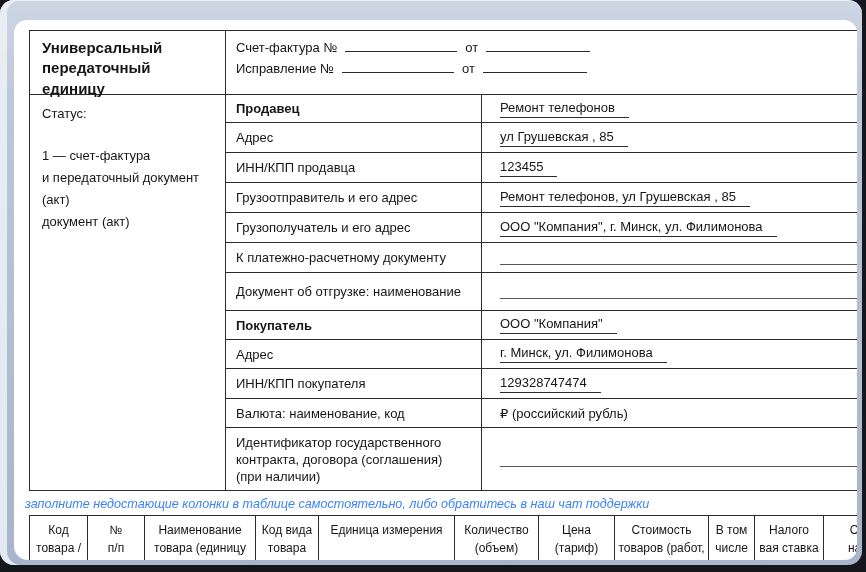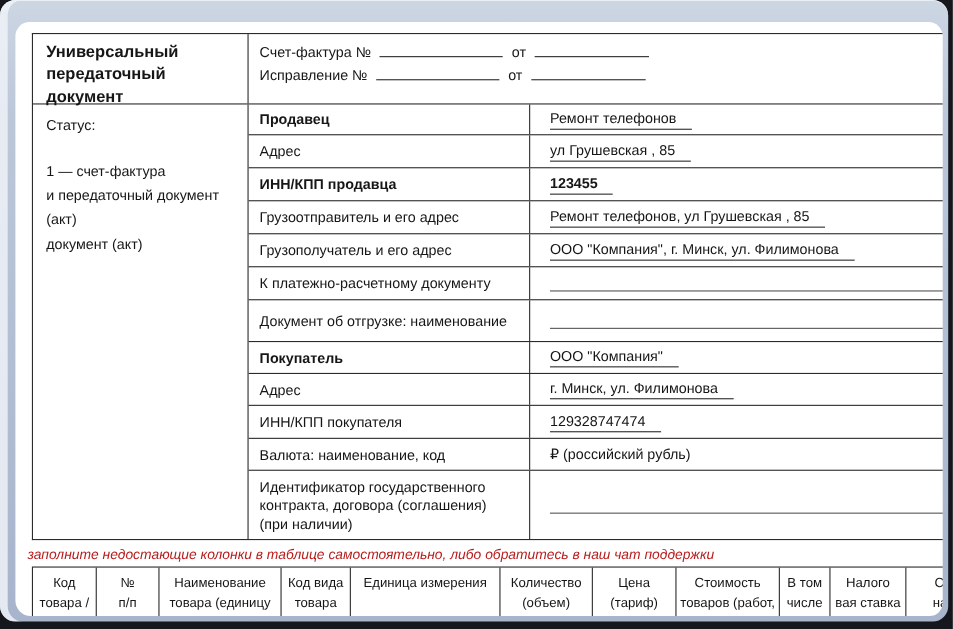--- a/index.html
+++ b/index.html
@@ -33,39 +33,39 @@
   .field-label{width:256px;box-sizing:border-box;padding:4px 10px;font-size:13px;line-height:17px;
           border-right:1.1px solid #2b2b2b;align-self:stretch;display:flex;align-items:center;}
   .field-label.bold{font-weight:bold;}
   .field-value{flex:1;display:flex;align-items:flex-start;padding:4px 0 4px 6px;font-size:13px;min-width:0;}
   .value-text{border-bottom:1.1px solid #2b2b2b;padding:0 14px 2px 0;white-space:nowrap;}
   .value-plain{padding:0 4px 0 0;white-space:nowrap;}
   .blank-line{flex:1;border-bottom:1.1px solid #555;height:14px;margin-right:-2px;}
 
   
   .support-note{position:absolute;left:11px;top:477px;font-size:12.6px;font-style:italic;
-          color:#b91c1c;white-space:nowrap;}
+          color:#3b82f6;white-space:nowrap;}
 
   
   .items-table{position:absolute;left:15px;top:495px;display:flex;
           border:1.6px solid #2b2b2b;height:72px;}
   .item-col{box-sizing:border-box;border-left:1.1px solid #2b2b2b;padding:5px 2px;
           font-size:12px;line-height:18px;text-align:center;overflow:hidden;flex:none;}
   .item-col:first-child{border-left:none;}
 </style>
 </head>
 <body>
 
 <div class="canvas">
   <div class="window-frame">
     <div class="page">
 
       <div class="form">
         <div class="top-row">
-          <div class="title-cell">Универсальный передаточный документ</div>
+          <div class="title-cell">Универсальный передаточный единицу</div>
           <div class="head-lines">
             <div class="head-line">
               <span>Счет-фактура №</span><span class="blank w1"></span><span>от</span><span class="blank w2"></span>
             </div>
             <div class="head-line">
               <span>Исправление №</span><span class="blank w1"></span><span>от</span><span class="blank w2"></span>
             </div>
           </div>
         </div>
 
@@ -86,21 +86,21 @@
                 <div class="field-value">
                   <span class="value-text">Ремонт телефонов</span>
                 </div>
               </div>
               <div class="field-row" style="height: 30px;">
                 <div class="field-label">Адрес</div>
                 <div class="field-value">
                   <span class="value-text">ул Грушевская , 85</span>
                 </div>
               </div>
-              <div class="field-row" style="height: 30px; font-weight: bold;">
+              <div class="field-row" style="height: 30px;">
                 <div class="field-label">ИНН/КПП продавца</div>
                 <div class="field-value">
                   <span class="value-text">123455</span>
                 </div>
               </div>
               <div class="field-row" style="height: 30px;">
                 <div class="field-label">Грузоотправитель и его адрес</div>
                 <div class="field-value">
                   <span class="value-text">Ремонт телефонов, ул Грушевская , 85</span>
                 </div>

